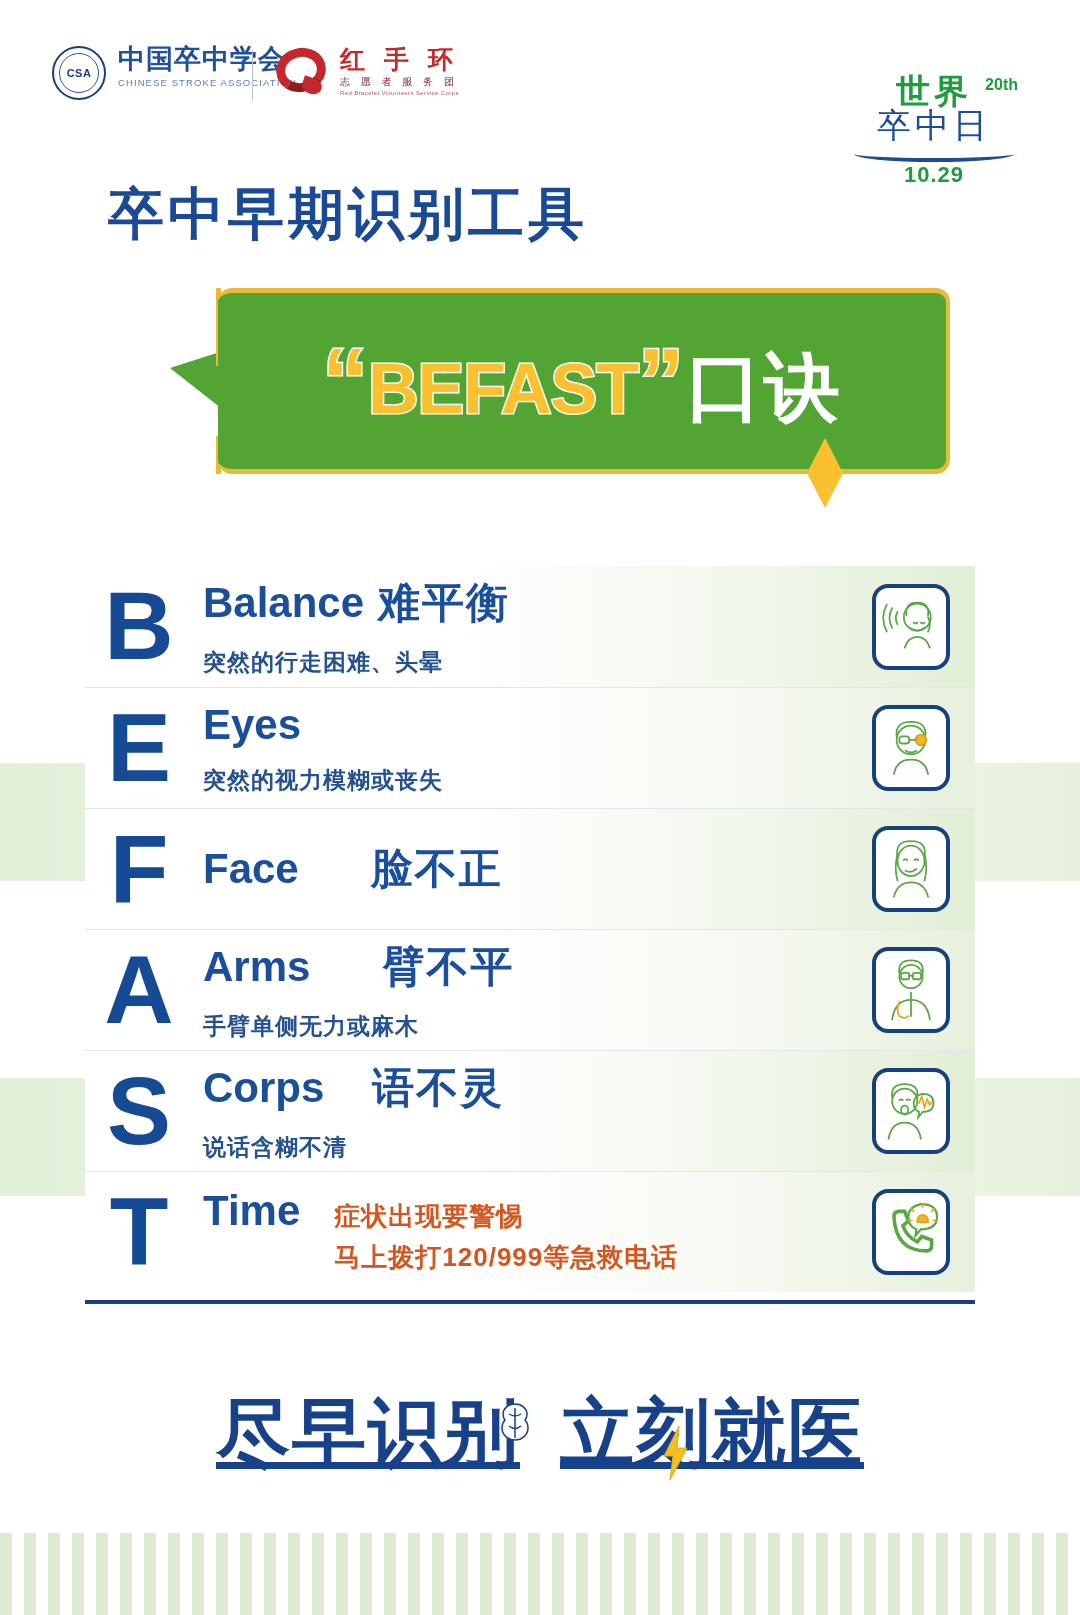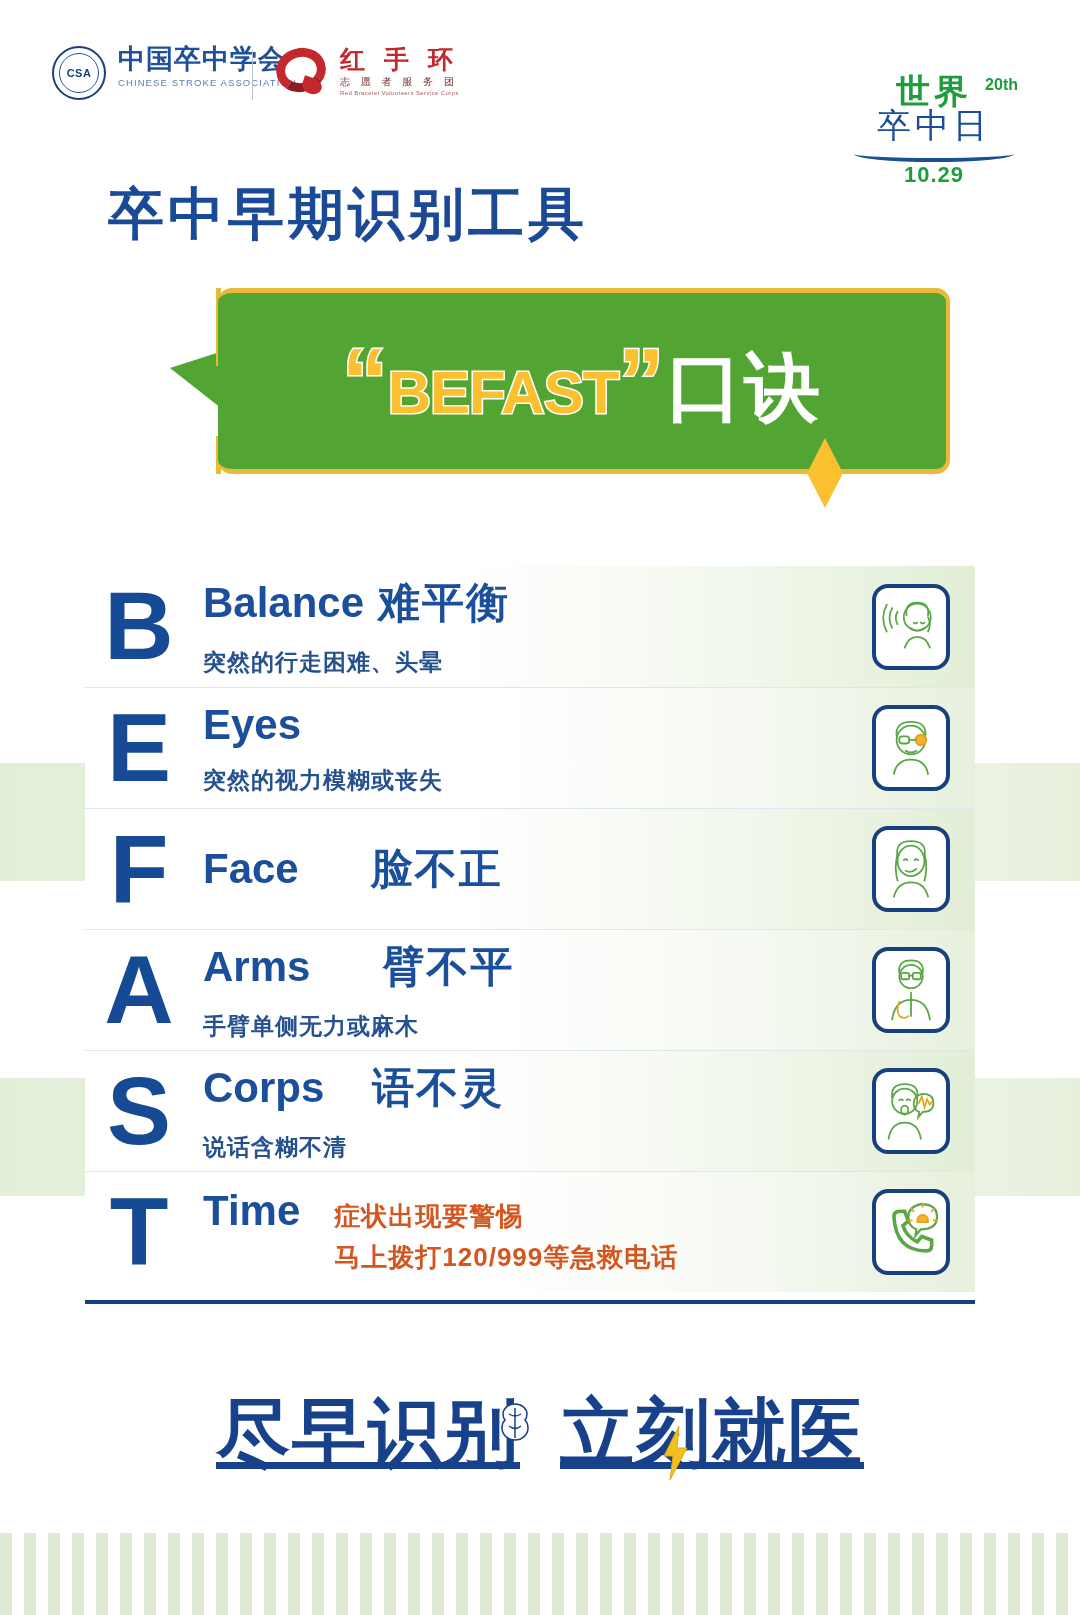--- a/index.html
+++ b/index.html
@@ -54,21 +54,21 @@
   .banner{ position:absolute; left:48px; top:0; width:732px; height:186px;
            background:#52a533; border-radius:14px; border-top:5px solid #e9b93a;
            border-bottom:5px solid #e9b93a; border-right:4px solid #e9b93a;
            display:flex; align-items:center; justify-content:center; }
   .banner-tail{ position:absolute; left:0px; top:62px; width:0; height:0;
                 border-top:18px solid transparent; border-bottom:44px solid transparent;
                 border-right:56px solid #52a533; }
   .banner-left-edge{ position:absolute; left:46px; top:0; width:5px; height:78px; background:#e9b93a; }
   .banner-left-edge2{ position:absolute; left:46px; top:148px; width:5px; height:38px; background:#e9b93a; }
   .banner-text{ display:flex; align-items:baseline; white-space:nowrap; }
-  .befast{ font-size:60px; font-weight:bold; color:#fbc030; letter-spacing:-1px;
+  .befast{ font-size:70px; font-weight:bold; color:#fbc030; letter-spacing:-1px;
            -webkit-text-stroke:3px #ffffff; paint-order:stroke fill; line-height:1; }
   .quote{ font-size:92px; font-weight:bold; color:#fbc030; -webkit-text-stroke:3px #ffffff;
           paint-order:stroke fill; line-height:1; }
   .kouju{ font-size:76px; font-weight:bold; color:#ffffff; letter-spacing:2px; line-height:1; margin-left:2px; }
   .sparkle{ position:absolute; left:628px; top:150px; width:54px; height:70px; }
   .sparkle:before{ content:""; position:absolute; left:50%; top:0; width:0; height:0;
         border-left:18px solid transparent; border-right:18px solid transparent;
         border-bottom:35px solid #fbc030; transform:translateX(-50%); }
   .sparkle:after{ content:""; position:absolute; left:50%; bottom:0; width:0; height:0;
         border-left:18px solid transparent; border-right:18px solid transparent;

